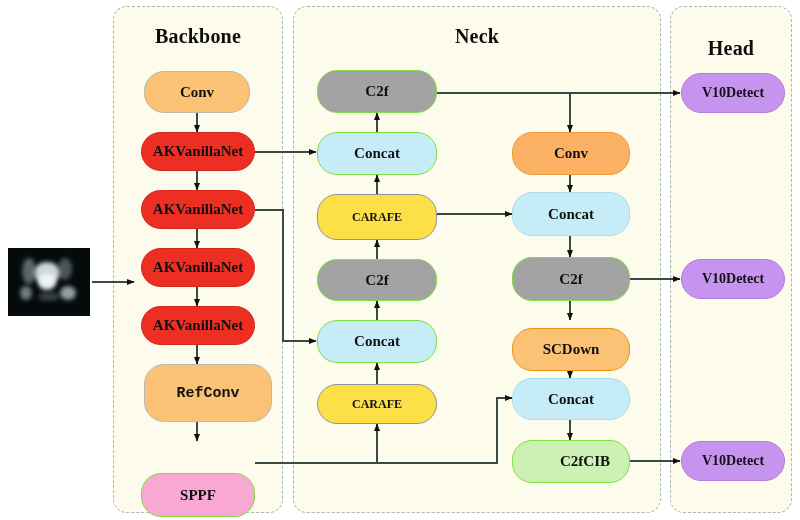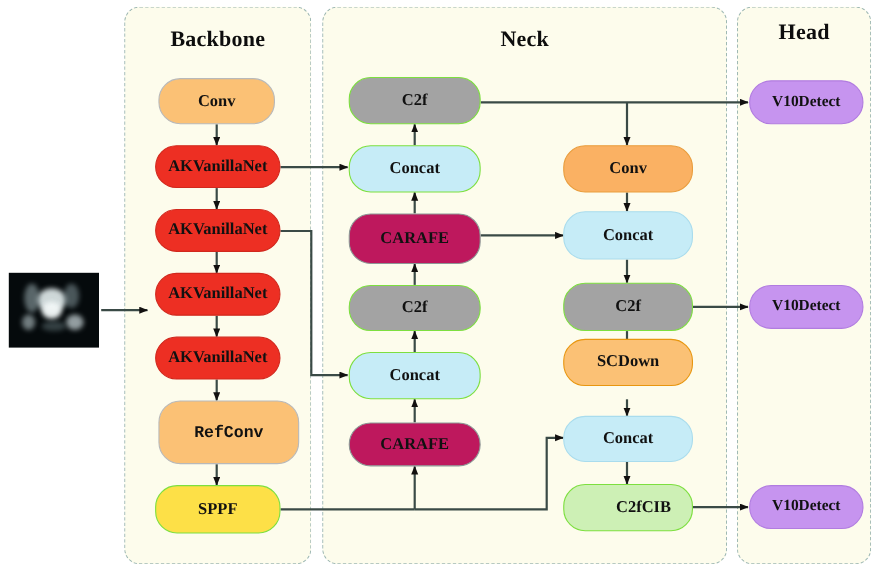--- a/index.html
+++ b/index.html
@@ -14,25 +14,25 @@
                color:#0d0d0d;font-size:20px;letter-spacing:.2px;}
 
   
   .node{position:absolute;box-sizing:border-box;border-radius:20px;
         display:flex;align-items:center;justify-content:center;
         font-weight:bold;color:#111111;text-align:center;
         line-height:1;white-space:nowrap;}
   .n-conv   {background:#fbc175;border:1.4px solid #b9b9b9;font-size:15px;}
   .n-akv    {background:#ed2f23;border:1.4px solid #d1281d;font-size:15px;}
   .n-refconv{background:#fbc175;border:1.4px solid #b9b9b9;font-size:15px;}
-  .n-sppf   {background:#fde047;border:1.6px solid #7ddf3f;font-size:15px;}
+  .n-sppf   {background:#f9a8d4;border:1.6px solid #7ddf3f;font-size:15px;margin-top:32px;}
   .n-c2f    {background:#a3a3a3;border:1.6px solid #7ddf3f;font-size:15px;}
   .n-concat-g{background:#c6ecf7;border:1.6px solid #7ddf3f;font-size:15px;}
   .n-concat-b{background:#c6ecf7;border:1.4px solid #a9dced;font-size:15px;}
-  .n-carafe {background:#be185d;border:1.5px solid #8d9795;font-size:15px;}
+  .n-carafe {background:#fde047;border:1.5px solid #8d9795;font-size:12px;}
   .n-convR  {background:#fab163;border:1.4px solid #e99d3d;font-size:15px;}
   .n-scdown {background:#fbc175;border:1.5px solid #e8960f;font-size:15px;}
   .n-c2fcib {background:#cdf0b5;border:1.6px solid #7ddf3f;font-size:15px;padding-left:28px;}
   .n-detect {background:#c694ef;border:1.4px solid #b17ce0;font-size:14px;}
 
   
   .thumb{position:absolute;background:#050a0c;border:0;overflow:hidden;}
   .thumb .blob{position:absolute;border-radius:50%;filter:blur(2.2px);}
 
   
@@ -54,21 +54,21 @@
     <div class="blob" style="left:52px;top:38px;width:16px;height:14px;background:#cfdcdf;opacity:.7;"></div>
     <div class="blob" style="left:30px;top:44px;width:22px;height:9px;background:#6f8387;opacity:.45;"></div>
   </div>
 
   <div class="panel" style="left:113px;top:6px;width:170px;height:507px;"></div>
   <div class="panel" style="left:293px;top:6px;width:368px;height:507px;"></div>
   <div class="panel" style="left:670px;top:6px;width:122px;height:507px;"></div>
 
   <div class="panel-title" style="left:293px;top:25px;width:368px;">Neck</div>
   <div class="panel-title" style="left:113px;top:25px;width:170px;">Backbone</div>
-  <div class="panel-title" style="left:670px;top:18px;width:122px;">Head</div>
+  <div class="panel-title" style="left:670px;top:37px;width:122px;">Head</div>
 
   <svg id="wires" viewBox="0 0 800 520">
     <defs>
       <marker id="ah" markerWidth="9" markerHeight="9" refX="7.4" refY="3.2" orient="auto" markerUnits="userSpaceOnUse">
         <polygon points="0,0 8,3.2 0,6.4"></polygon>
       </marker>
     </defs>
 
     <line x1="92" y1="282" x2="134" y2="282" marker-end="url(#ah)"></line>
 
@@ -119,21 +119,21 @@
   <div class="node n-c2f" style="left:317px;top:70px;width:120px;height:43px;">C2f</div>
   <div class="node n-concat-g" style="left:317px;top:132px;width:120px;height:43px;">Concat</div>
   <div class="node n-carafe" style="left:317px;top:194px;width:120px;height:46px;">CARAFE</div>
   <div class="node n-c2f" style="left:317px;top:259px;width:120px;height:42px;">C2f</div>
   <div class="node n-concat-g" style="left:317px;top:320px;width:120px;height:43px;">Concat</div>
   <div class="node n-carafe" style="left:317px;top:384px;width:120px;height:40px;">CARAFE</div>
 
   <div class="node n-convR" style="left:512px;top:132px;width:118px;height:43px;">Conv</div>
   <div class="node n-concat-b" style="left:512px;top:192px;width:118px;height:44px;">Concat</div>
   <div class="node n-c2f" style="left:512px;top:257px;width:118px;height:44px;">C2f</div>
-  <div class="node n-scdown" style="left:512px;top:308px;width:118px;height:43px;">SCDown</div>
+  <div class="node n-scdown" style="left:512px;top:328px;width:118px;height:43px;">SCDown</div>
   <div class="node n-concat-b" style="left:512px;top:378px;width:118px;height:42px;">Concat</div>
   <div class="node n-c2fcib" style="left:512px;top:440px;width:118px;height:43px;">C2fCIB</div>
 
   <div class="node n-detect" style="left:681px;top:73px;width:104px;height:40px;">V10Detect</div>
   <div class="node n-detect" style="left:681px;top:259px;width:104px;height:40px;">V10Detect</div>
   <div class="node n-detect" style="left:681px;top:441px;width:104px;height:40px;">V10Detect</div>
 
 </div>
 
 </body></html>

